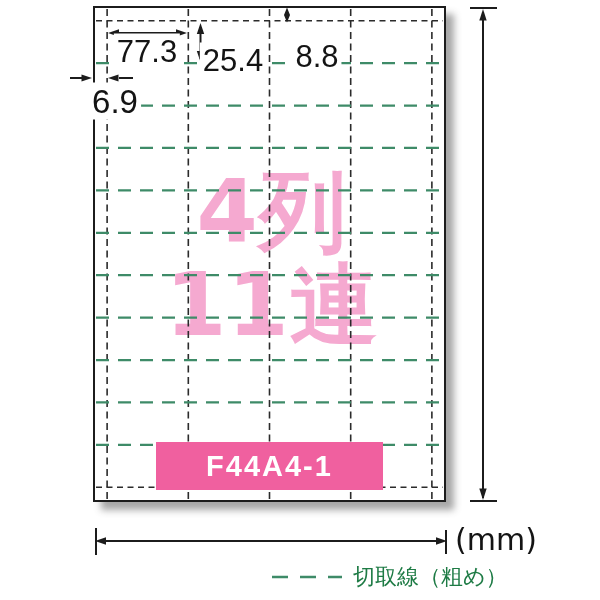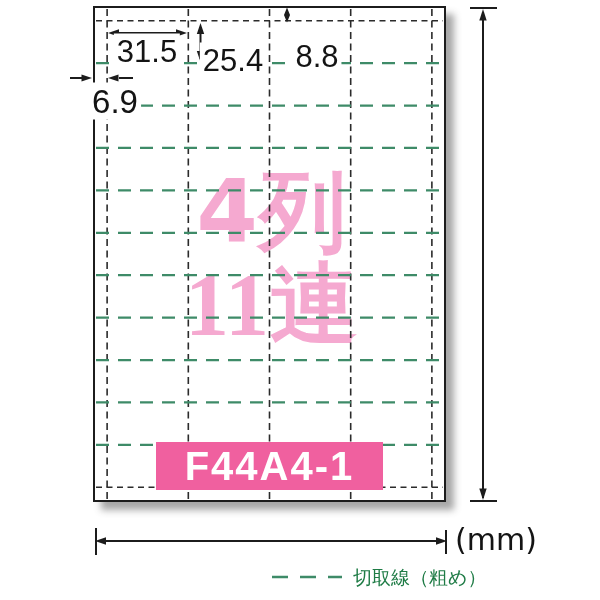--- a/index.html
+++ b/index.html
@@ -14,21 +14,21 @@
     box-shadow:8px 8px 7px rgba(60,60,60,0.45);
     z-index:1;
   }
   .headline{
     position:absolute;left:272px;z-index:2;transform:translate(-50%,-50%);
     font-family:"DejaVu Sans", sans-serif;
     font-weight:900;font-size:88px;line-height:1;letter-spacing:1px;
     color:var(--headline-pink,#F5A9D0);white-space:nowrap;
   }
   #headline-1{top:212px;}
-  #headline-2{top:305px;font-family:Liberation Serif, serif;}
+  #headline-2{top:305px;}
   svg.overlay{position:absolute;left:0;top:0;z-index:3;pointer-events:none;}
   .vcut{stroke:#2b2b2b;stroke-width:1.6;stroke-dasharray:7 4.5;fill:none;}
   .hcut-edge{stroke:#2b2b2b;stroke-width:1.6;stroke-dasharray:6 4.5;fill:none;}
   .hcut{stroke:var(--cut-line-green,#3E8B68);stroke-width:2.2;stroke-dasharray:13 9;fill:none;}
   .dimline{stroke:var(--line-black,#1c1c1c);stroke-width:2;fill:none;}
   .dimline-thin{stroke:var(--line-black,#1c1c1c);stroke-width:1.6;fill:none;}
   .dimhead{fill:var(--line-black,#1c1c1c);stroke:none;}
   .legend-dashes{stroke:var(--cut-line-green,#3E8B68);stroke-width:2.6;stroke-dasharray:16 12;fill:none;}
   .dim{
     position:absolute;z-index:4;transform:translate(-50%,-50%);
@@ -37,30 +37,30 @@
   }
   #dim-297,#dim-210,#dim-84{font-size:33px;}
   .unit{
     position:absolute;z-index:4;transform:translate(0,-50%);
     color:#141414;font-size:30px;line-height:1;white-space:nowrap;
     font-family:"DejaVu Sans", sans-serif;
     text-align:center;
   }
   .legend-label{
     position:absolute;z-index:4;transform:translate(0,-50%);
-    color:var(--legend-green,#1E7B45);font-size:19px;line-height:1;white-space:nowrap;
+    color:var(--legend-green,#1E7B45);font-size:22px;line-height:1;white-space:nowrap;
     font-family:"DejaVu Sans", sans-serif;
   }
   .code-box{
     position:absolute;left:156px;top:442px;width:227px;height:48px;z-index:5;
     background:var(--code-box-pink,#F0609F);
     display:flex;align-items:center;justify-content:center;
   }
   .code-box span{
-    color:#ffffff;font-weight:bold;font-size:40px;letter-spacing:2px;
+    color:#ffffff;font-weight:bold;font-size:29px;letter-spacing:2px;
     font-family:"Liberation Sans", sans-serif;
   }
 </style>
 </head>
 <body>
 
 <div class="canvas">
 
   <div class="sheet"></div>
 
@@ -116,21 +116,21 @@
       <line class="dimline" x1="98" y1="541" x2="443" y2="541"></line>
       <line class="dimline" x1="96" y1="528" x2="96" y2="555"></line>
       <line class="dimline" x1="446" y1="530" x2="446" y2="554"></line>
       <polygon class="dimhead" points="95,541 106,537.3 106,544.7"></polygon>
       <polygon class="dimhead" points="447,541 436,537.3 436,544.7"></polygon>
     </g>
 
     <line class="legend-dashes" x1="272" y1="577" x2="342" y2="577"></line>
   </svg>
 
-  <div class="dim" style="left:147px;top:51px;" id="dim-483">31.5</div>
+  <div class="dim" style="left:147px;top:51px;" id="dim-483">77.3</div>
   <div class="dim" style="left:233px;top:60px;" id="dim-254">25.4</div>
   <div class="dim" style="left:317px;top:20px;margin-top:36px;" id="dim-88">8.8</div>
   <div class="dim" style="left:115px;top:101px;" id="dim-84">6.9</div>
   <div class="unit" style="left:455px;top:540px;">(mm)</div>
 
   <div class="legend-label" style="left:353px;top:577px;">切取線（粗め）</div>
 
   <div class="code-box">
     <span>F44A4-1</span>
   </div>

